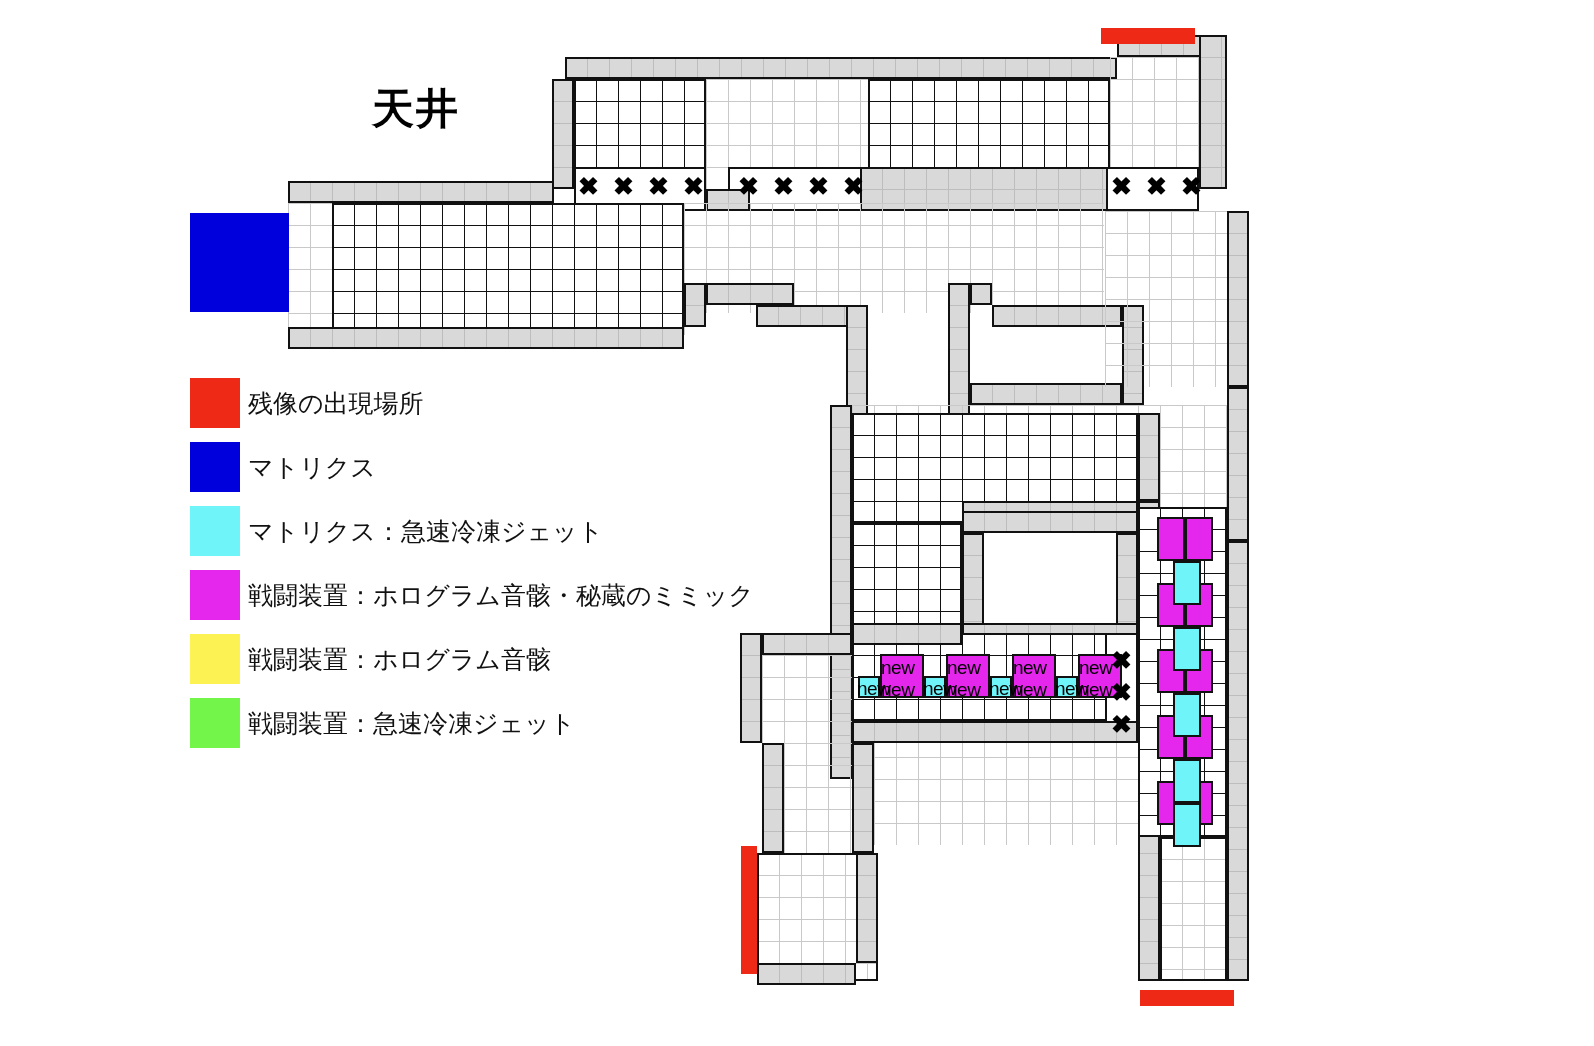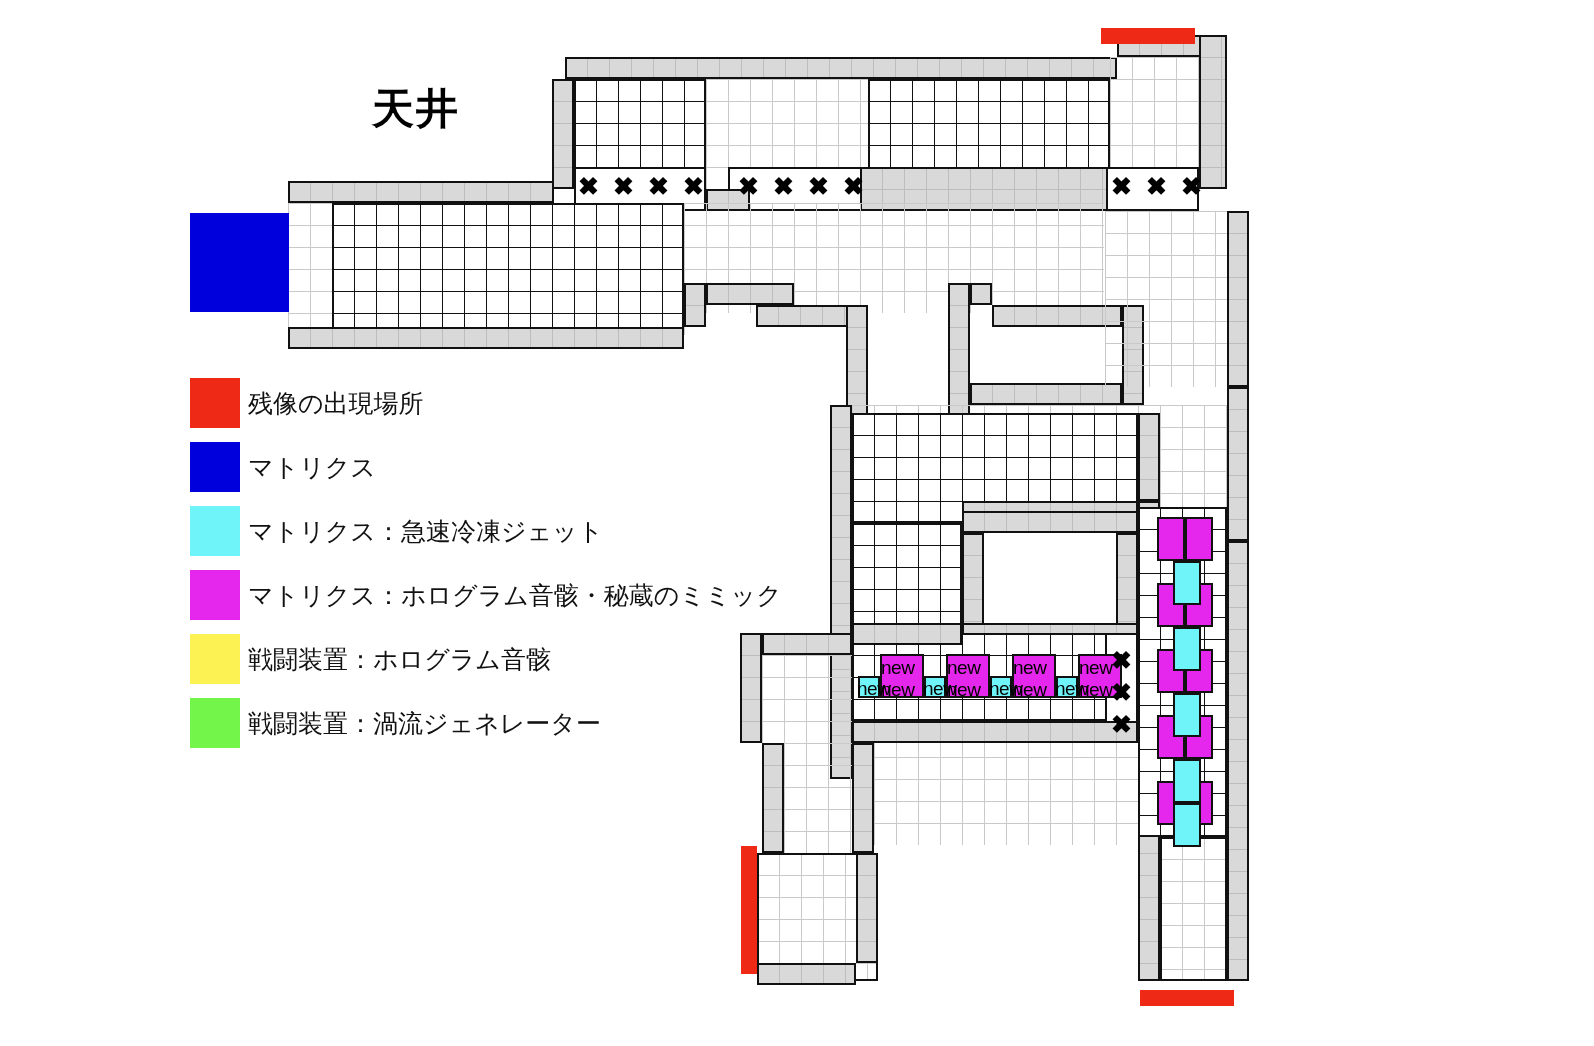--- a/index.html
+++ b/index.html
@@ -272,25 +272,25 @@
       <div class="legend-row">
         <div class="legend-swatch" style="background: rgb(0, 0, 221);"></div>
         <div class="legend-label">マトリクス</div>
       </div>
       <div class="legend-row">
         <div class="legend-swatch" style="background: rgb(111, 244, 250);"></div>
         <div class="legend-label">マトリクス：急速冷凍ジェット</div>
       </div>
       <div class="legend-row">
         <div class="legend-swatch" style="background: rgb(229, 38, 236);"></div>
-        <div class="legend-label">マトリクス：ホログラム音骸・秘蔵のミミック</div>
+        <div class="legend-label">戦闘装置：ホログラム音骸・秘蔵のミミック</div>
       </div>
       <div class="legend-row">
         <div class="legend-swatch" style="background: rgb(252, 242, 84);"></div>
         <div class="legend-label">戦闘装置：ホログラム音骸</div>
       </div>
       <div class="legend-row">
         <div class="legend-swatch" style="background: rgb(116, 245, 74);"></div>
-        <div class="legend-label">戦闘装置：渦流ジェネレーター</div>
+        <div class="legend-label">戦闘装置：急速冷凍ジェット</div>
       </div>
     </div>
 
 </div>
 
 </body></html>

